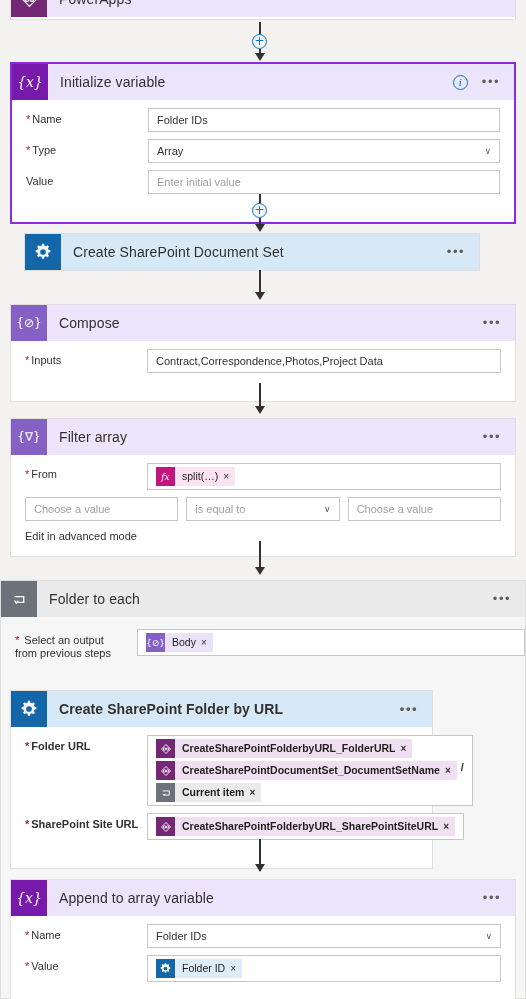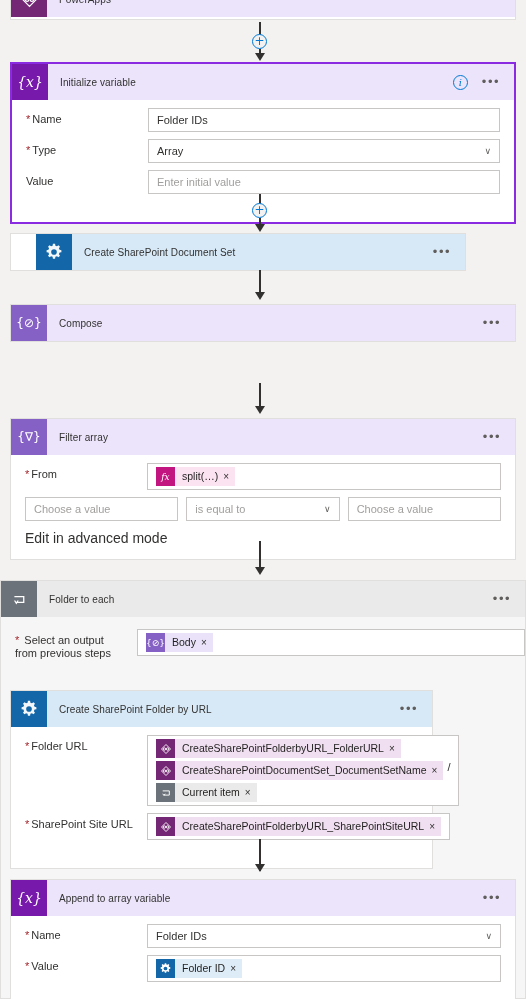--- a/index.html
+++ b/index.html
@@ -31,21 +31,21 @@
     width: 36px; height: 36px;
     flex: 0 0 36px;
     display: flex; align-items: center; justify-content: center;
     color: #ffffff;
     font-size: 15px;
     font-family: "DejaVu Sans", sans-serif;
   }
   .card-title {
     flex: 1 1 auto;
     padding-left: 12px;
-    font-size: 10px;
+    font-size: 14px;
     color: #323130;
     letter-spacing: .1px;
     white-space: nowrap;
     overflow: hidden;
   }
   .ellipsis-btn {
     flex: 0 0 auto;
     padding: 0 14px 0 6px;
     font-size: 13px;
     letter-spacing: 1.5px;
@@ -148,21 +148,21 @@
   .tok-loop { background: #ebeaea; }
   .tok-loop .tico { background: #6b7279; }
   .tok-sp   { background: #deecf7; }
   .tok-sp .tico   { background: #1366a8; }
   .slash { font-size: 11px; color: #323130; }
 
   
   .cond { display: flex; gap: 8px; margin: 3px 0 0 0; }
   .cond .field { flex: 1 1 0; }
   .link {
-    font-size: 14px; color: #323130;
+    font-size: 11px; color: #323130;
     margin-top: 9px; display: inline-block;
   }
 
   
   .conn { position: absolute; width: 2px; background: #323130; }
   .arrowhead {
     position: absolute;
     width: 0; height: 0;
     border-left: 5px solid transparent;
     border-right: 5px solid transparent;
@@ -245,21 +245,21 @@
         </div>
       </div>
     </div>
   </div>
 
   <div class="conn" style="left:259px; top:194px; height:12px;"></div>
   <div class="plusbtn" style="left:252px; top:203px;">+</div>
   <div class="conn" style="left:259px; top:218px; height:10px;"></div>
   <div class="arrowhead" style="left:255px; top:224px;"></div>
 
-  <div class="card" style="left:10px; top:233px; width:456px;padding-left:25px;">
+  <div class="card" style="left:24px; top:233px; width:456px;">
     <div class="card-head tint-blue">
       <div class="card-icon ic-sp">
         <svg width="20" height="20" viewBox="0 0 24 24" aria-hidden="true">
           <path fill="#fff" d="M12 8.2a3.8 3.8 0 100 7.6 3.8 3.8 0 000-7.6zm0 1.9a1.9 1.9 0 110 3.8 1.9 1.9 0 010-3.8z"></path>
           <path fill="#fff" d="M10.7 2.2h2.6l.35 2.2 1.9.79 1.8-1.3 1.84 1.84-1.3 1.8.79 1.9 2.2.35v2.6l-2.2.35-.79 1.9 1.3 1.8-1.84 1.84-1.8-1.3-1.9.79-.35 2.2h-2.6l-.35-2.2-1.9-.79-1.8 1.3-1.84-1.84 1.3-1.8-.79-1.9-2.2-.35v-2.6l2.2-.35.79-1.9-1.3-1.8 1.84-1.84 1.8 1.3 1.9-.79z" opacity="0.95"></path>
           <circle cx="12" cy="12" r="3.4" fill="#1366a8"></circle>
         </svg>
       </div>
       <div class="card-title">Create SharePoint Document Set</div>
       <div class="ellipsis-btn">•••</div>
@@ -270,20 +270,28 @@
   <div class="arrowhead" style="left:255px; top:292px;"></div>
 
   <div class="card" style="left:10px; top:304px; width:506px;">
     <div class="card-head tint-purple">
       <div class="card-icon ic-compose">
         <span style="font-family:'DejaVu Sans',sans-serif; font-size:12px;">{⊘}</span>
       </div>
       <div class="card-title">Compose</div>
       <div class="ellipsis-btn">•••</div>
     </div>
+    <div class="card-body">
+      <div class="row">
+        <div class="row-label req">Inputs</div>
+        <div class="field">
+          <span>Contract,Correspondence,Photos,Project Data</span>
+        </div>
+      </div>
+    </div>
   </div>
 
   <div class="conn" style="left:259px; top:383px; height:28px;"></div>
   <div class="arrowhead" style="left:255px; top:406px;"></div>
 
   <div class="card" style="left:10px; top:418px; width:506px;">
     <div class="card-head tint-purple">
       <div class="card-icon ic-filter">
         <span style="font-family:'DejaVu Sans',sans-serif; font-size:12px;">{∇}</span>
       </div>
@@ -342,21 +350,21 @@
           <span class="token tok-cmp">
             <span class="tico">{⊘}</span>
             <span class="tlbl">Body</span>
             <span class="tx">×</span>
           </span>
         </div>
       </div>
     </div>
   </div>
 
-  <div class="card" style="left:10px; top:690px; width:423px;">
+  <div class="card" style="left:10px; top:690px; width:423px;font-weight:bold;">
     <div class="card-head tint-blue">
       <div class="card-icon ic-sp">
         <svg width="20" height="20" viewBox="0 0 24 24" aria-hidden="true">
           <path fill="#fff" d="M10.7 2.2h2.6l.35 2.2 1.9.79 1.8-1.3 1.84 1.84-1.3 1.8.79 1.9 2.2.35v2.6l-2.2.35-.79 1.9 1.3 1.8-1.84 1.84-1.8-1.3-1.9.79-.35 2.2h-2.6l-.35-2.2-1.9-.79-1.8 1.3-1.84-1.84 1.3-1.8-.79-1.9-2.2-.35v-2.6l2.2-.35.79-1.9-1.3-1.8 1.84-1.84 1.8 1.3 1.9-.79z" opacity="0.95"></path>
           <circle cx="12" cy="12" r="3.4" fill="#1366a8"></circle>
         </svg>
       </div>
       <div class="card-title">Create SharePoint Folder by URL</div>
       <div class="ellipsis-btn">•••</div>
     </div>

